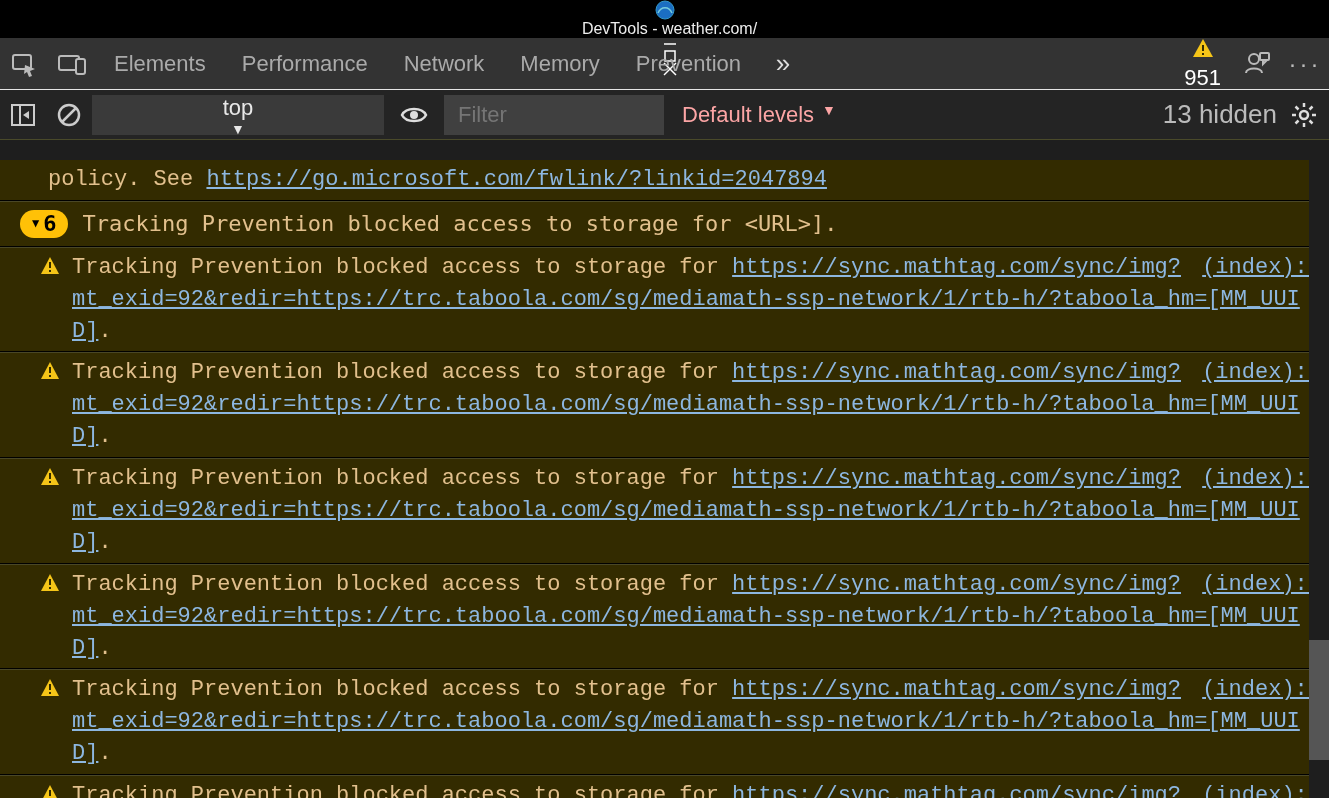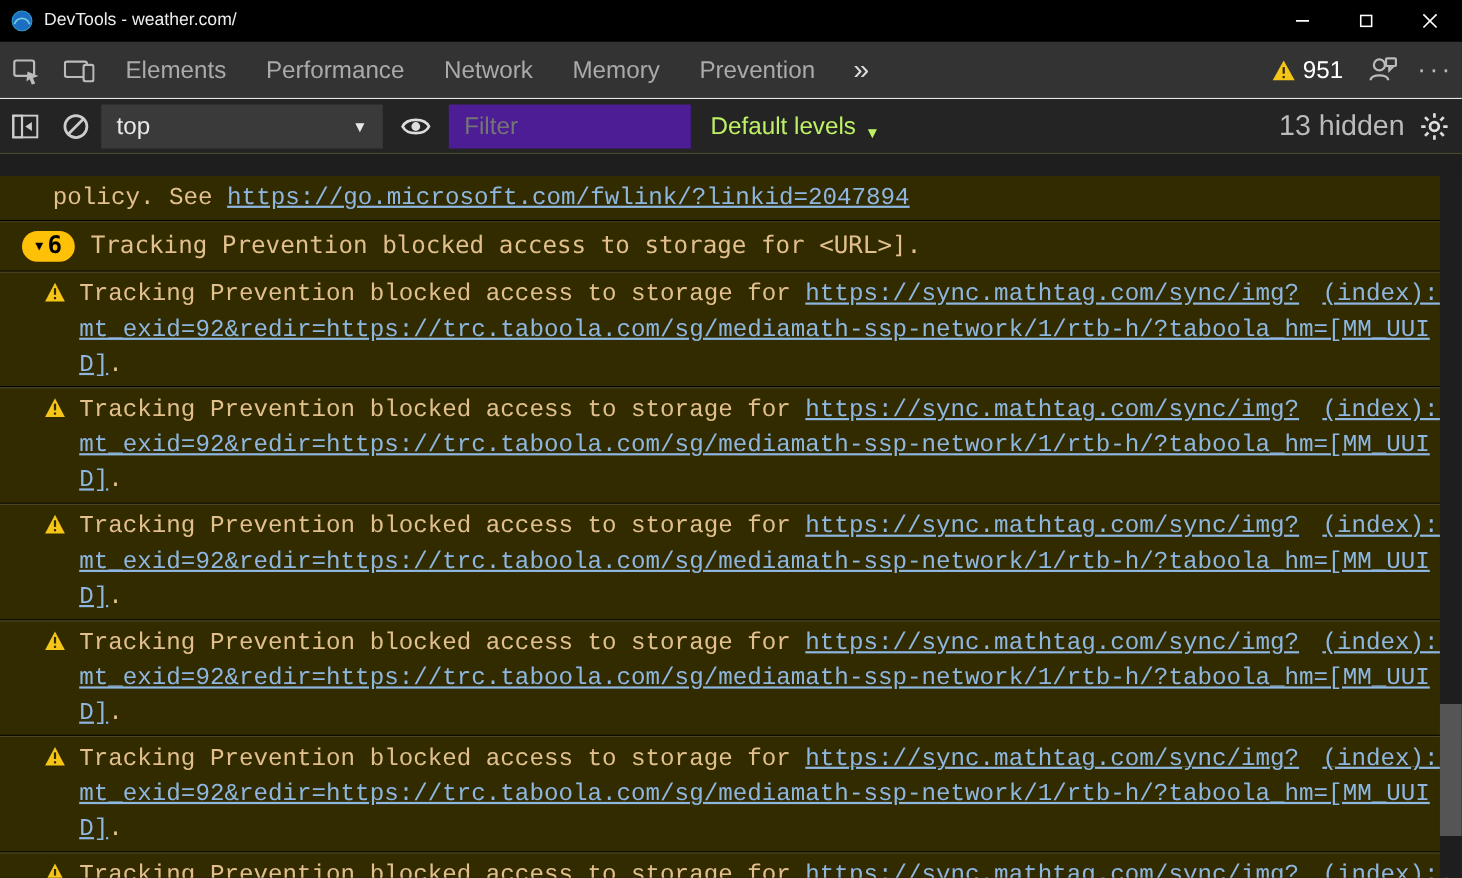--- a/index.html
+++ b/index.html
@@ -12,20 +12,21 @@
   overflow: hidden;
   font-size: 14px;
 }
 .titlebar {
   height: 38px;
   background: #000;
   display: flex;
   align-items: center;
   padding: 0 0 0 10px;
   color: #fff;
+  flex-direction: column;
 }
 .titlebar .app-icon {
   width: 20px; height: 20px; margin-right: 10px;
   display:flex;align-items:center;justify-content:center;
 }
 .titlebar .title { font-size: 16px; color:#eee; }
 .titlebar .spacer { flex: 1; }
 .winbtn {
   width: 58px; height: 38px; display:flex; align-items:center; justify-content:center;
   color:#fff; font-size:14px;
@@ -42,41 +43,42 @@
 }
 .tabbar .tab {
   padding: 0 18px; height:52px; display:flex; align-items:center;
   font-size:22px; color:#aaa;
 }
 .tabbar .tab.active {
   background:#242424; color:#fff; border-bottom:3px solid #0099ff;
 }
 .tabbar .spacer { flex:1; }
 .tabbar .badge {
-  display:flex; align-items:center; gap:6px; font-size:22px; color:#fff; margin-right:12px;
+  display:flex; align-items:center; gap:6px; font-size:22px; color:#fff; margin-right:12px;flex-direction:column;
 }
 .filterbar {
   height:50px; background:#242424; display:flex; align-items:center;
   border-bottom:1px solid #4a4a2a; padding-right:12px;
 }
 .filterbar .iconbtn {
   width:46px; height:50px; display:flex;align-items:center;justify-content:center;color:#ccc;
 }
 .context-select {
-  background:#3a3a3a; height:40px; width:256px; display:flex; align-items:center;
+  background:#3a3a3a; height:40px; width:292px; display:flex; align-items:center;
   padding:0 14px; font-size:22px; color:#e8e8e8; justify-content:space-between;
   margin-right:10px;
+  flex-direction:column;
 }
 .eyebtn { width:40px;height:40px;display:flex;align-items:center;justify-content:center;color:#ddd;margin-right:10px; }
 .filter-input {
-  background:#4c1d95; border:none; height:40px; width:220px; padding:0 14px;
+  background:#404040; border:none; height:40px; width:220px; padding:0 14px;
   font-size:22px; color:#999; margin-right:18px;
 }
 .levels {
-  font-size:22px; color:#bef264; display:flex; align-items:flex-end; gap:8px;
+  font-size:22px; color:#fca5a5; display:flex; align-items:flex-start; gap:8px;
 }
 .filterbar .spacer {flex:1;}
 .hidden-count { font-size:26px; color:#bbb; margin-right:14px; }
 .gear { color:#ddd; }
 .console {
   font-family: Consolas, "Courier New", monospace;
   font-size: 22px;
   line-height: 1.45;
   height: calc(798px - 38px - 52px - 50px);
   overflow:hidden;

